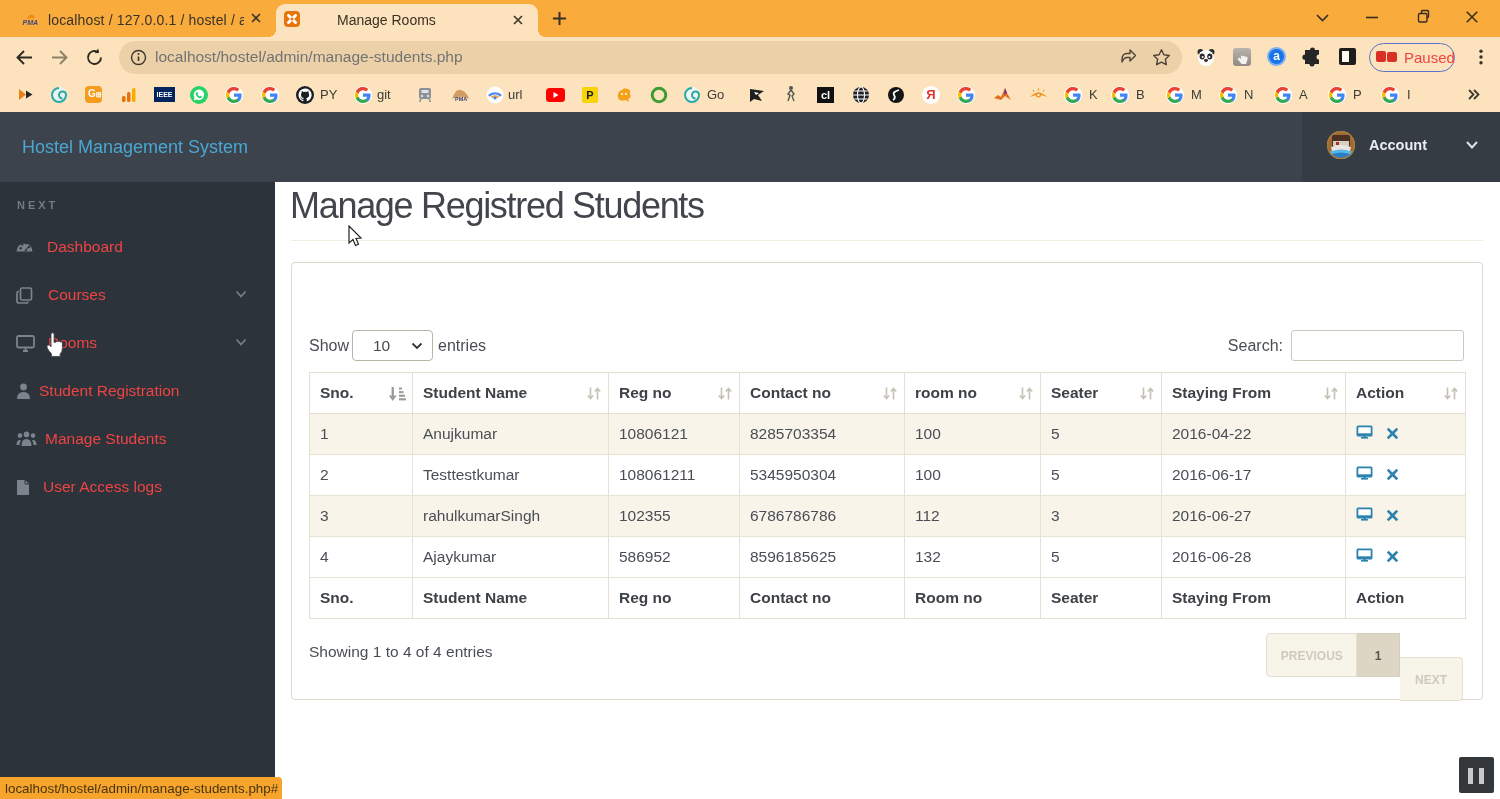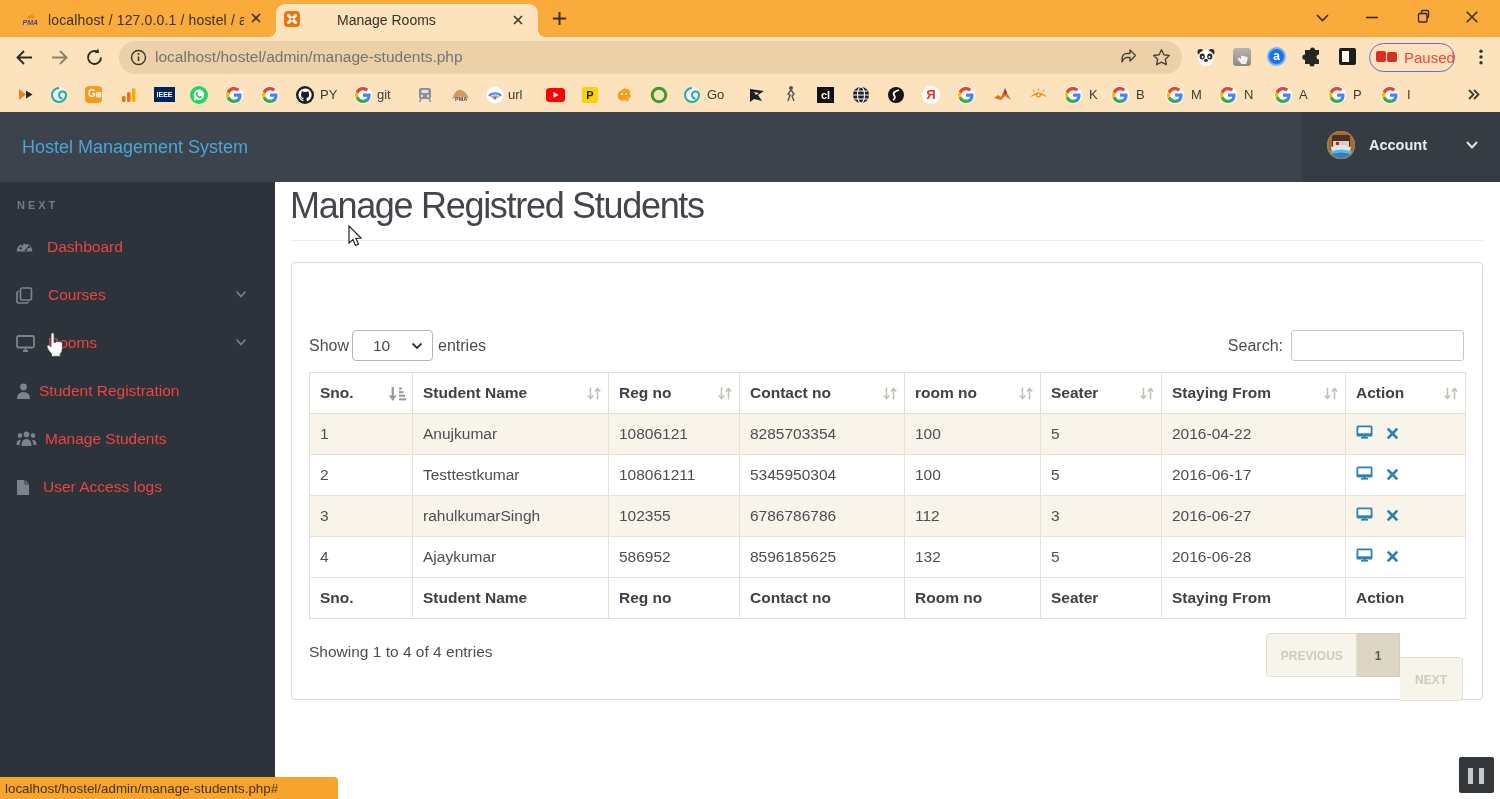--- a/index.html
+++ b/index.html
@@ -43,21 +43,21 @@
 .sorticon { position:absolute; right:6px; top:13px; }
 .pgn { position:absolute; right:19px; top:370px; height:44px; }
 .pgn span { display:inline-block; height:44px; line-height:44px; font-size:12px; font-weight:bold; background:#f7f4ea; border:1px solid #e4dfd0; color:#cfcaba; float:left; }
 .pgn .prev { padding:0 13.5px; }
 .pgn .cur { padding:0 17.5px; border-left:none; }
 .pgn .next { padding:0 15px;margin-top:24px; }
 .pgn .prev { border-radius:4px 0 0 4px; }
 .pgn .cur { background:#ddd6c5; color:#5a564e; border-color:#d5cebc; }
 .pgn .next { border-radius:0 4px 4px 0; border-left:none; }
 .showing { position:absolute; left:17px; top:380px; font-size:15.5px; color:#4a4e54; }
-.statusbar { position:absolute; left:0; top:777px; width:338px; height:22px; background:#f6a42c; border-radius:0 4px 0 0; }
+.statusbar { position:absolute; left:0; top:777px; width:282px; height:22px; background:#f6a42c; border-radius:0 4px 0 0; }
 .statusbar span { position:absolute; left:5px; top:4px; font-size:13.4px; color:#46350f; }
 .pausebtn { position:absolute; left:1459px; top:757px; width:35px; height:36px; background:#35383a; border-radius:2px; }
 </style>
 </head>
 <body>
 
 <div class="tabbar"></div>
 <div class="tab-active"></div>
 <div class="abs" style="left:268px;top:29px;width:8px;height:8px;background:radial-gradient(circle at 0 0, transparent 8px, #fce3bd 8px);"></div>
 <div class="abs" style="left:538px;top:29px;width:8px;height:8px;background:radial-gradient(circle at 8px 0, transparent 8px, #fce3bd 8px);"></div>

